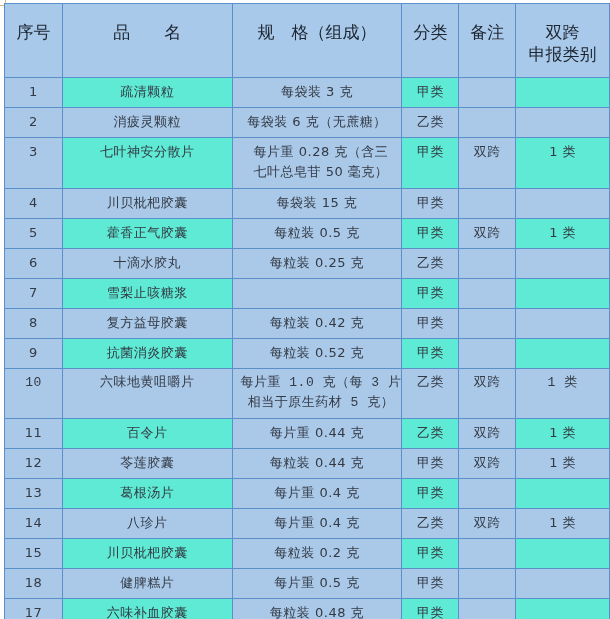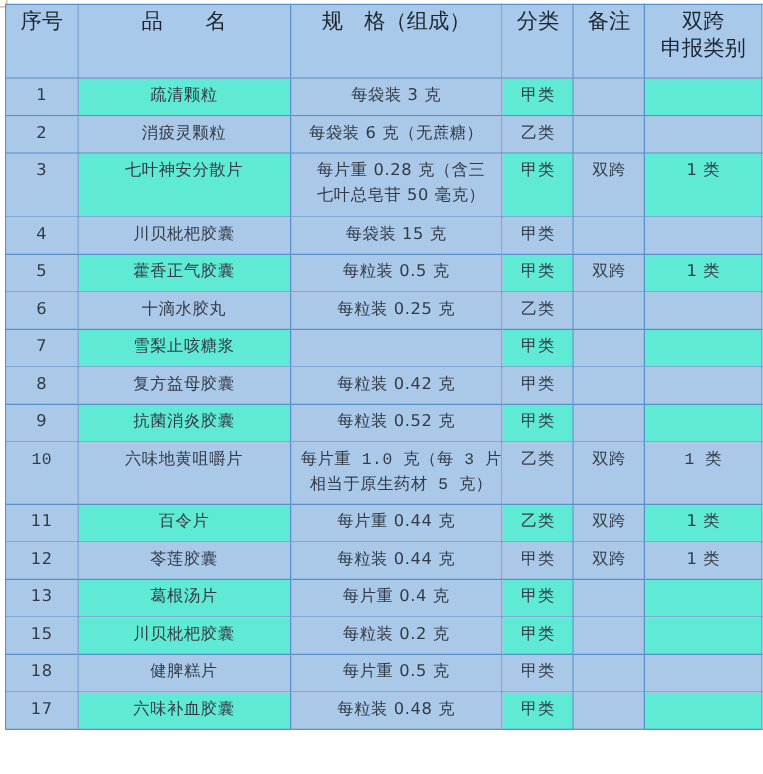--- a/index.html
+++ b/index.html
@@ -18,21 +18,21 @@
     text-align: center;
     vertical-align: top;
     font-weight: normal;
     overflow: hidden;
   }
   .drug-table th {
     background: #a9c9ea;
     color: #1c2530;
     font-size: 17px;
     line-height: 22px;
-    padding-top: 2px;
+    padding-top: 17px;
     height: 56px;
   }
   .drug-table td {
     font-size: 13px;
     line-height: 20px;
     padding-top: 4px;
     letter-spacing: 0.5px;
   }
   .dk { background: #aac9e9; }
   .lt { background: #5eead4; }
@@ -197,20 +197,30 @@
         <td class="dk">13</td>
         <td class="lt name-cell">葛根汤片</td>
         <td class="dk spec-cell">
           <div>每片重 0.4 克</div>
         </td>
         <td class="lt">甲类</td>
         <td class="dk"></td>
         <td class="lt"></td>
       </tr>
       <tr class="h30">
+        <td class="dk">14</td>
+        <td class="dk name-cell">八珍片</td>
+        <td class="dk spec-cell">
+          <div>每片重 0.4 克</div>
+        </td>
+        <td class="dk">乙类</td>
+        <td class="dk">双跨</td>
+        <td class="dk">1 类</td>
+      </tr>
+      <tr class="h30">
         <td class="dk">15</td>
         <td class="lt name-cell">川贝枇杷胶囊</td>
         <td class="dk spec-cell">
           <div>每粒装 0.2 克</div>
         </td>
         <td class="lt">甲类</td>
         <td class="dk"></td>
         <td class="lt"></td>
       </tr>
       <tr class="h30">

